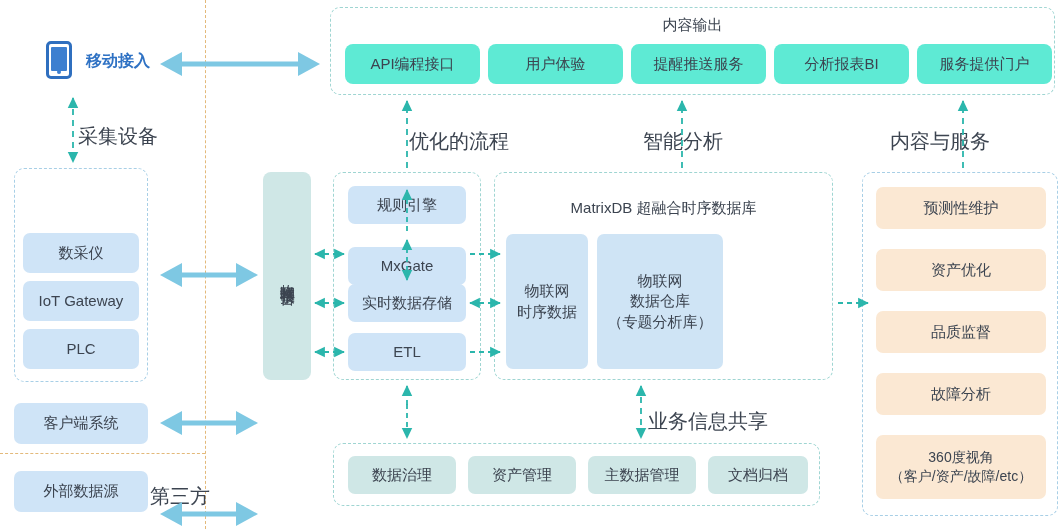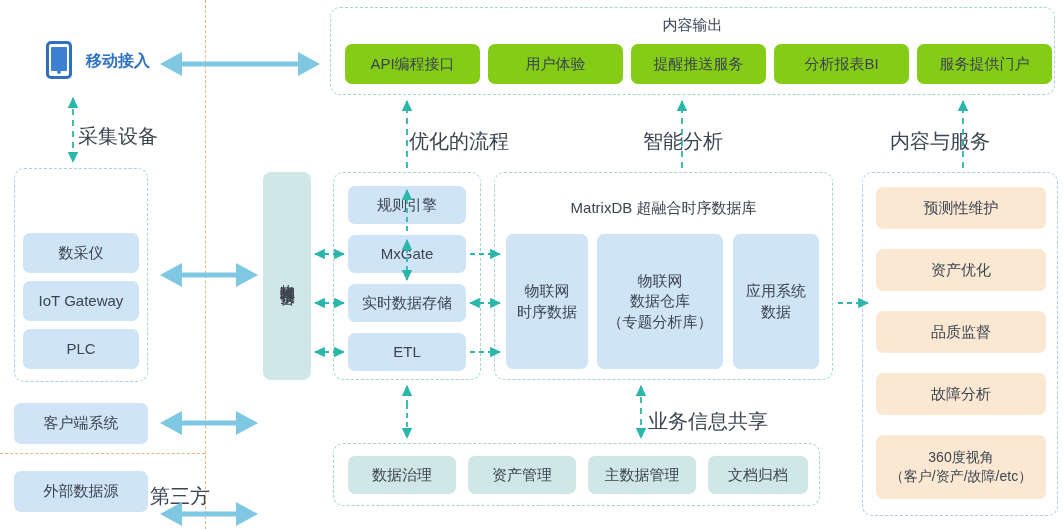--- a/index.html
+++ b/index.html
@@ -23,21 +23,21 @@
     align-items:center;
     justify-content:center;
     text-align:center;
     border-radius:7px;
     color:#3c4450;
     font-size:15px;
     line-height:1.35;
     white-space:pre-line;
   }
   .box-blue{ background:#cfe4f7; }
-  .box-mint{ background:#84cc16; }
+  .box-mint{ background:#5eead4;border-radius:8px; }
   .box-mint2{ background:#cfe7e6; }
   .box-cream{ background:#fbe8d3; }
   .box-dbblue{ background:#cfe4f5; }
 
   
   .group{
     position:absolute;
     box-sizing:border-box;
     border-radius:10px;
   }
@@ -154,34 +154,32 @@
 
   <div class="flabel" style="left:150px;top:483px;">第三方</div>
 
   <div class="vbar" style="left:263px;top:172px;width:48px;height:208px;">
     <span>物联网接收平台</span>
   </div>
 
   <div class="group g-teal" style="left:333px;top:172px;width:148px;height:208px;"></div>
 
   <div class="box box-blue" style="left:348px;top:186px;width:118px;height:38px;">规则引擎</div>
-  <div class="box box-blue" style="left:348px;top:235px;width:118px;height:38px;">MxGate</div>
+  <div class="box box-blue" style="left:348px;top:247px;width:118px;height:38px;">MxGate</div>
   <div class="box box-blue" style="left:348px;top:284px;width:118px;height:38px;font-family:Liberation Serif, serif;">实时数据存储</div>
   <div class="box box-blue" style="left:348px;top:333px;width:118px;height:38px;">ETL</div>
 
   <div class="group g-teal" style="left:494px;top:172px;width:339px;height:208px;"></div>
   <div class="group-title" style="left:494px;top:199px;width:339px;">MatrixDB 超融合时序数据库</div>
 
   <div class="box box-dbblue" style="left:506px;top:234px;width:82px;height:135px;">物联网
 时序数据</div>
   <div class="box box-dbblue" style="left:597px;top:234px;width:126px;height:135px;">物联网
 数据仓库
 （专题分析库）</div>
-  <div class="box box-dbblue" style="left:733px;top:234px;width:86px;height:135px;">应用系统
-数据</div>
 
   <div class="group g-teal" style="left:330px;top:7px;width:725px;height:88px;"></div>
   <div class="group-title" style="left:330px;top:16px;width:725px;">内容输出</div>
 
   <div class="box box-mint" style="left:345px;top:44px;width:135px;height:40px;">API编程接口</div>
   <div class="box box-mint" style="left:488px;top:44px;width:135px;height:40px;">用户体验</div>
   <div class="box box-mint" style="left:631px;top:44px;width:135px;height:40px;">提醒推送服务</div>
   <div class="box box-mint" style="left:774px;top:44px;width:135px;height:40px;">分析报表BI</div>
   <div class="box box-mint" style="left:917px;top:44px;width:135px;height:40px;">服务提供门户</div>
 

